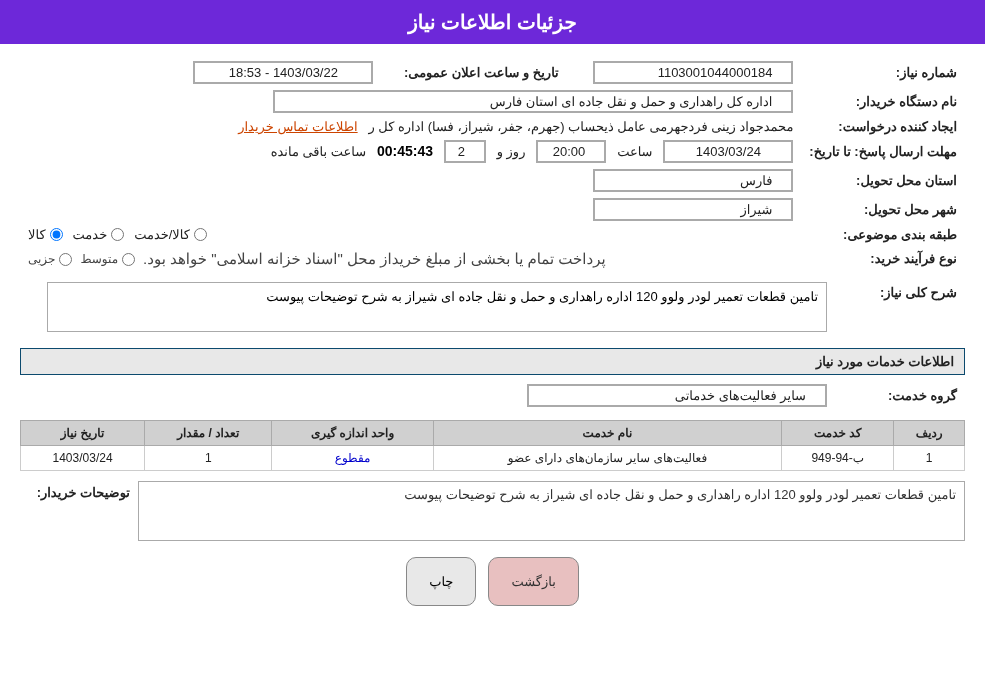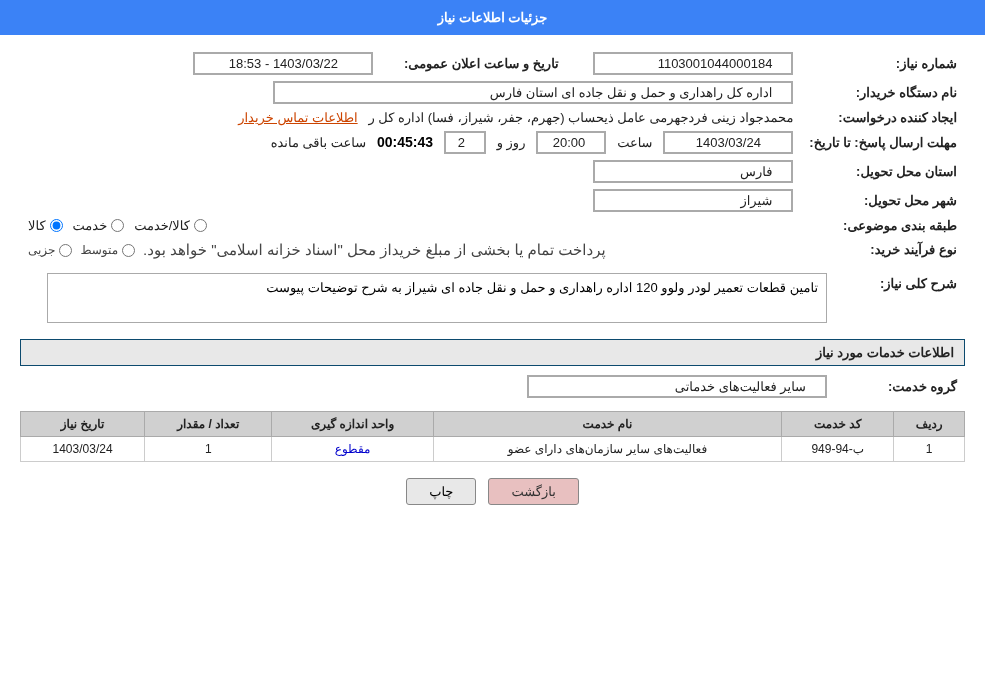--- a/index.html
+++ b/index.html
@@ -10,25 +10,25 @@
       direction: rtl;
       color: #222;
     }
     .page-container {
       width: 985px;
       min-height: 691px;
       background: #fff;
       margin: 0 auto;
     }
     .header-bar {
-      background: #3b82f6;
+      background: #6d28d9;
       color: #fff;
       text-align: center;
       padding: 10px 16px;
-      font-size: 13px;
+      font-size: 20px;
       font-weight: bold;
     }
     .content-area {
       padding: 14px 20px;
     }
     .link-orange {
       color: #cc4400;
       text-decoration: underline;
       cursor: pointer;
     }
@@ -127,26 +127,26 @@
       color: #333;
     }
     .buttons-row {
       display: flex;
       justify-content: center;
       gap: 12px;
       margin-top: 16px;
       margin-bottom: 14px;
     }
     .btn {
-      padding: 5px 22px;
+      padding: 16px 22px;
       font-size: 13px;
       font-family: Tahoma, Arial, sans-serif;
       cursor: pointer;
       border: 1px solid #888;
-      border-radius: 3px;
+      border-radius: 10px;
     }
     .btn-print {
       background: #e8e8e8;
     }
     .btn-back {
       background: #e8c0c0;
       color: #333;
     }
     .main-info-grid {
       width: 100%;
@@ -326,20 +326,24 @@
               <td>ب-94-949</td>
               <td>فعالیت‌های سایر سازمان‌های دارای عضو</td>
               <td style="color: rgb(0, 0, 204);">مقطوع</td>
               <td>1</td>
               <td>1403/03/24</td>
             </tr>
           </tbody>
       </table>
     </div>
 
+    <div class="buyer-desc-row" style="flex-direction:row-reverse;">
+      <div class="buyer-desc-label">توضیحات خریدار:</div>
+      <div class="buyer-desc-box">تامین قطعات تعمیر لودر ولوو 120 اداره راهداری و حمل و نقل جاده ای شیراز به شرح توضیحات پیوست</div>
+    </div>
 
     <div class="buttons-row">
       <button class="btn btn-back">بازگشت</button>
       <button class="btn btn-print">چاپ</button>
     </div>
 
   </div>
 </div>
 
 </body></html>

